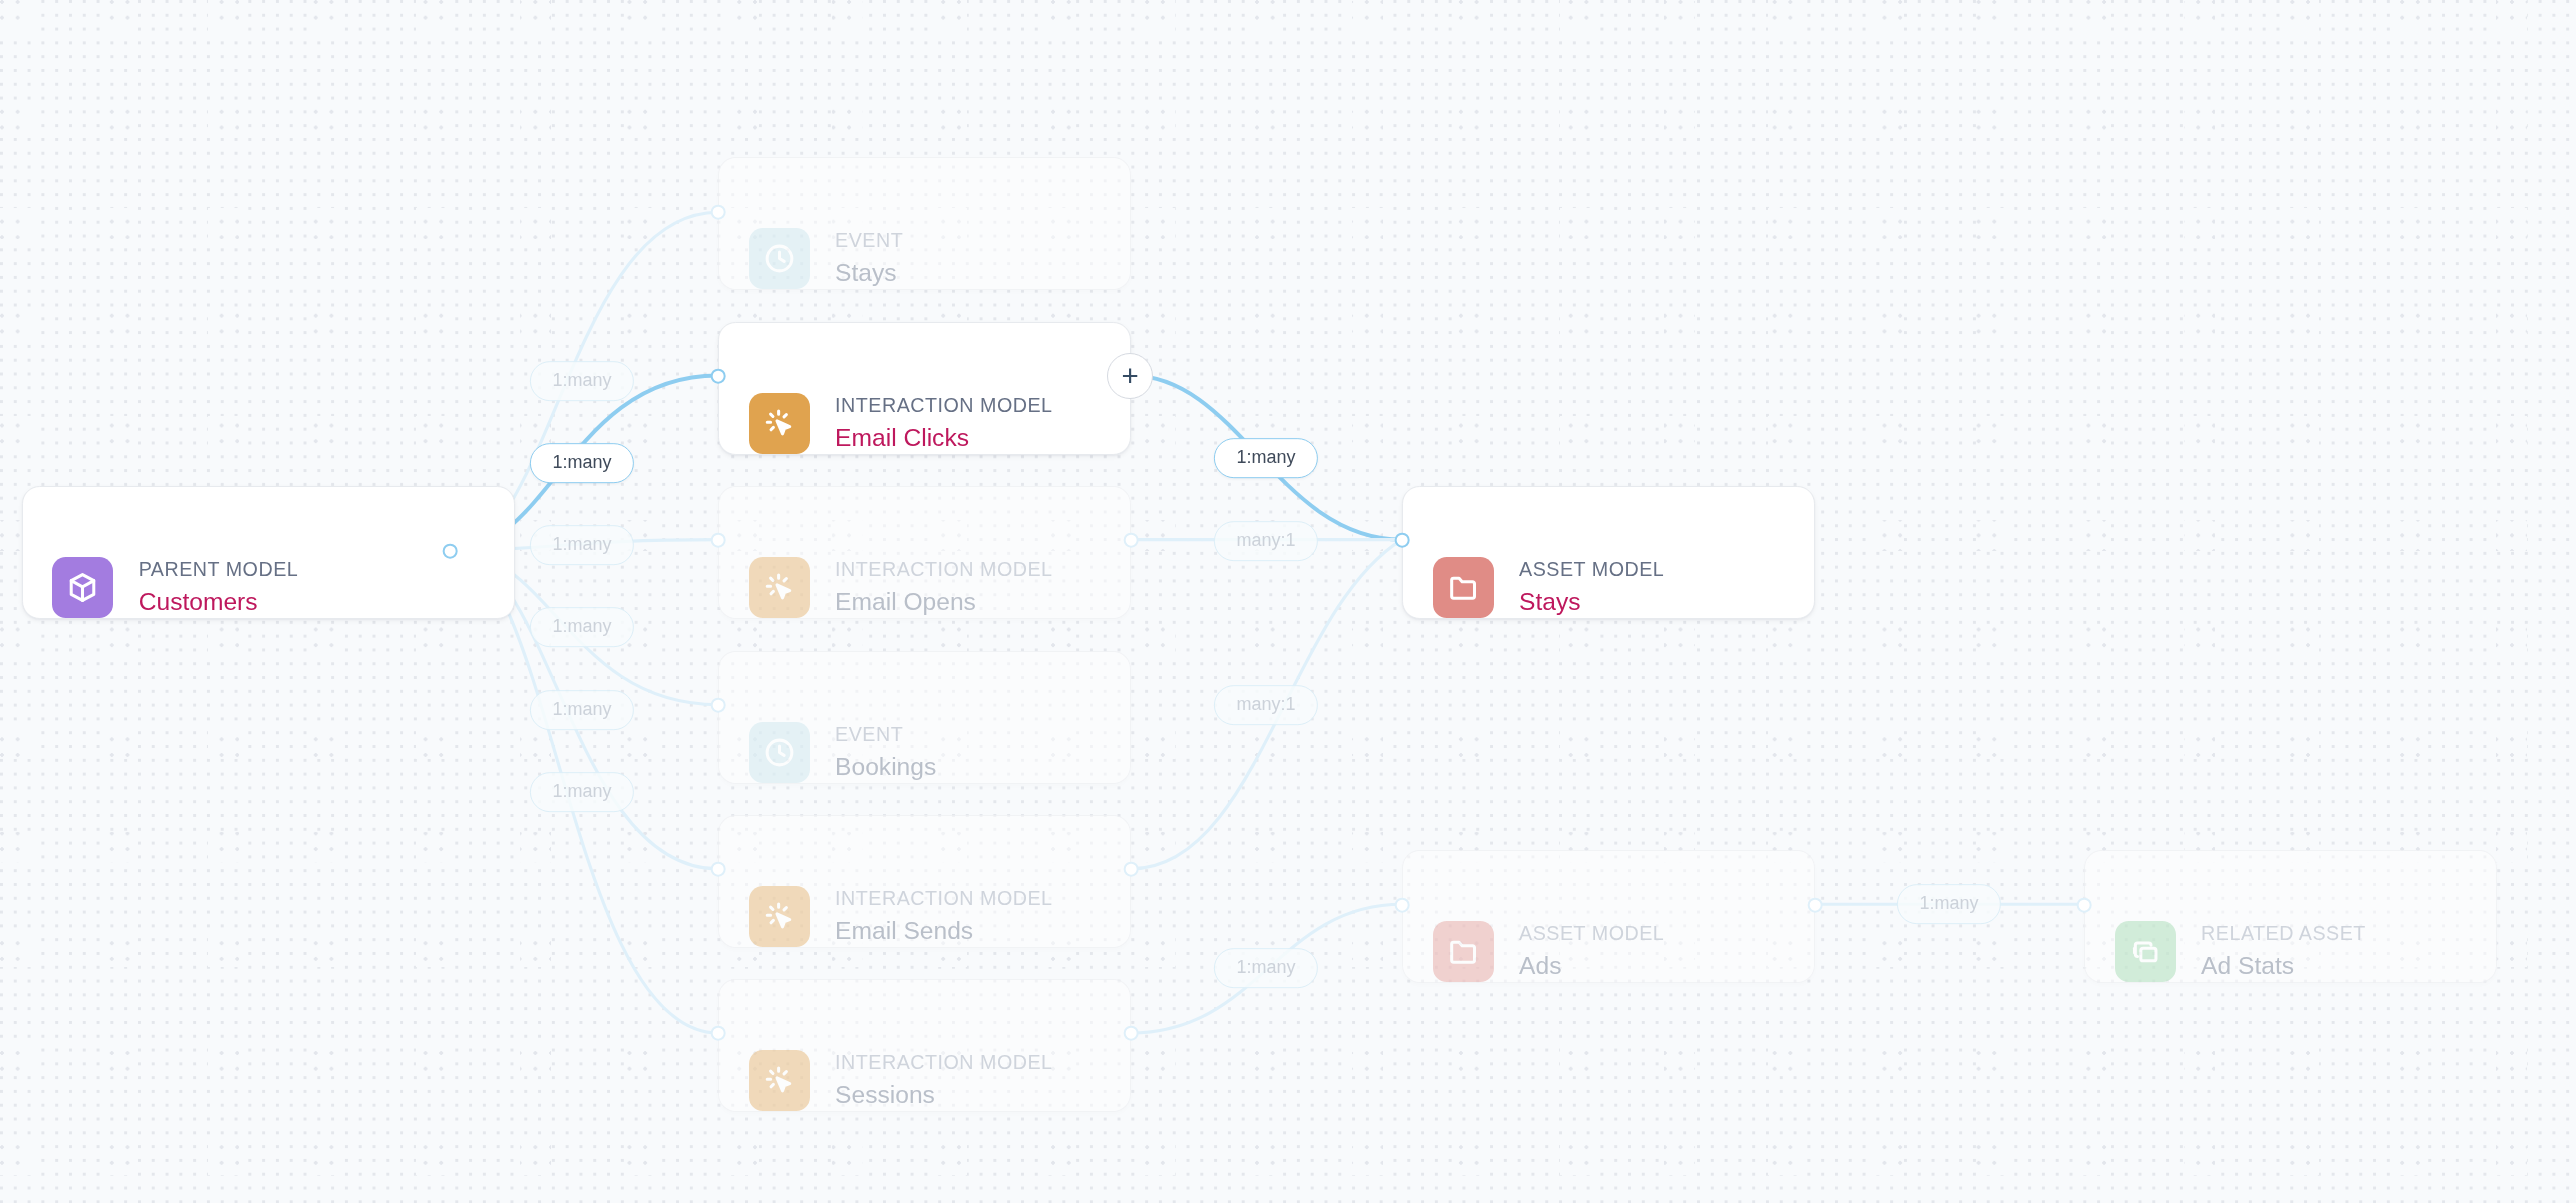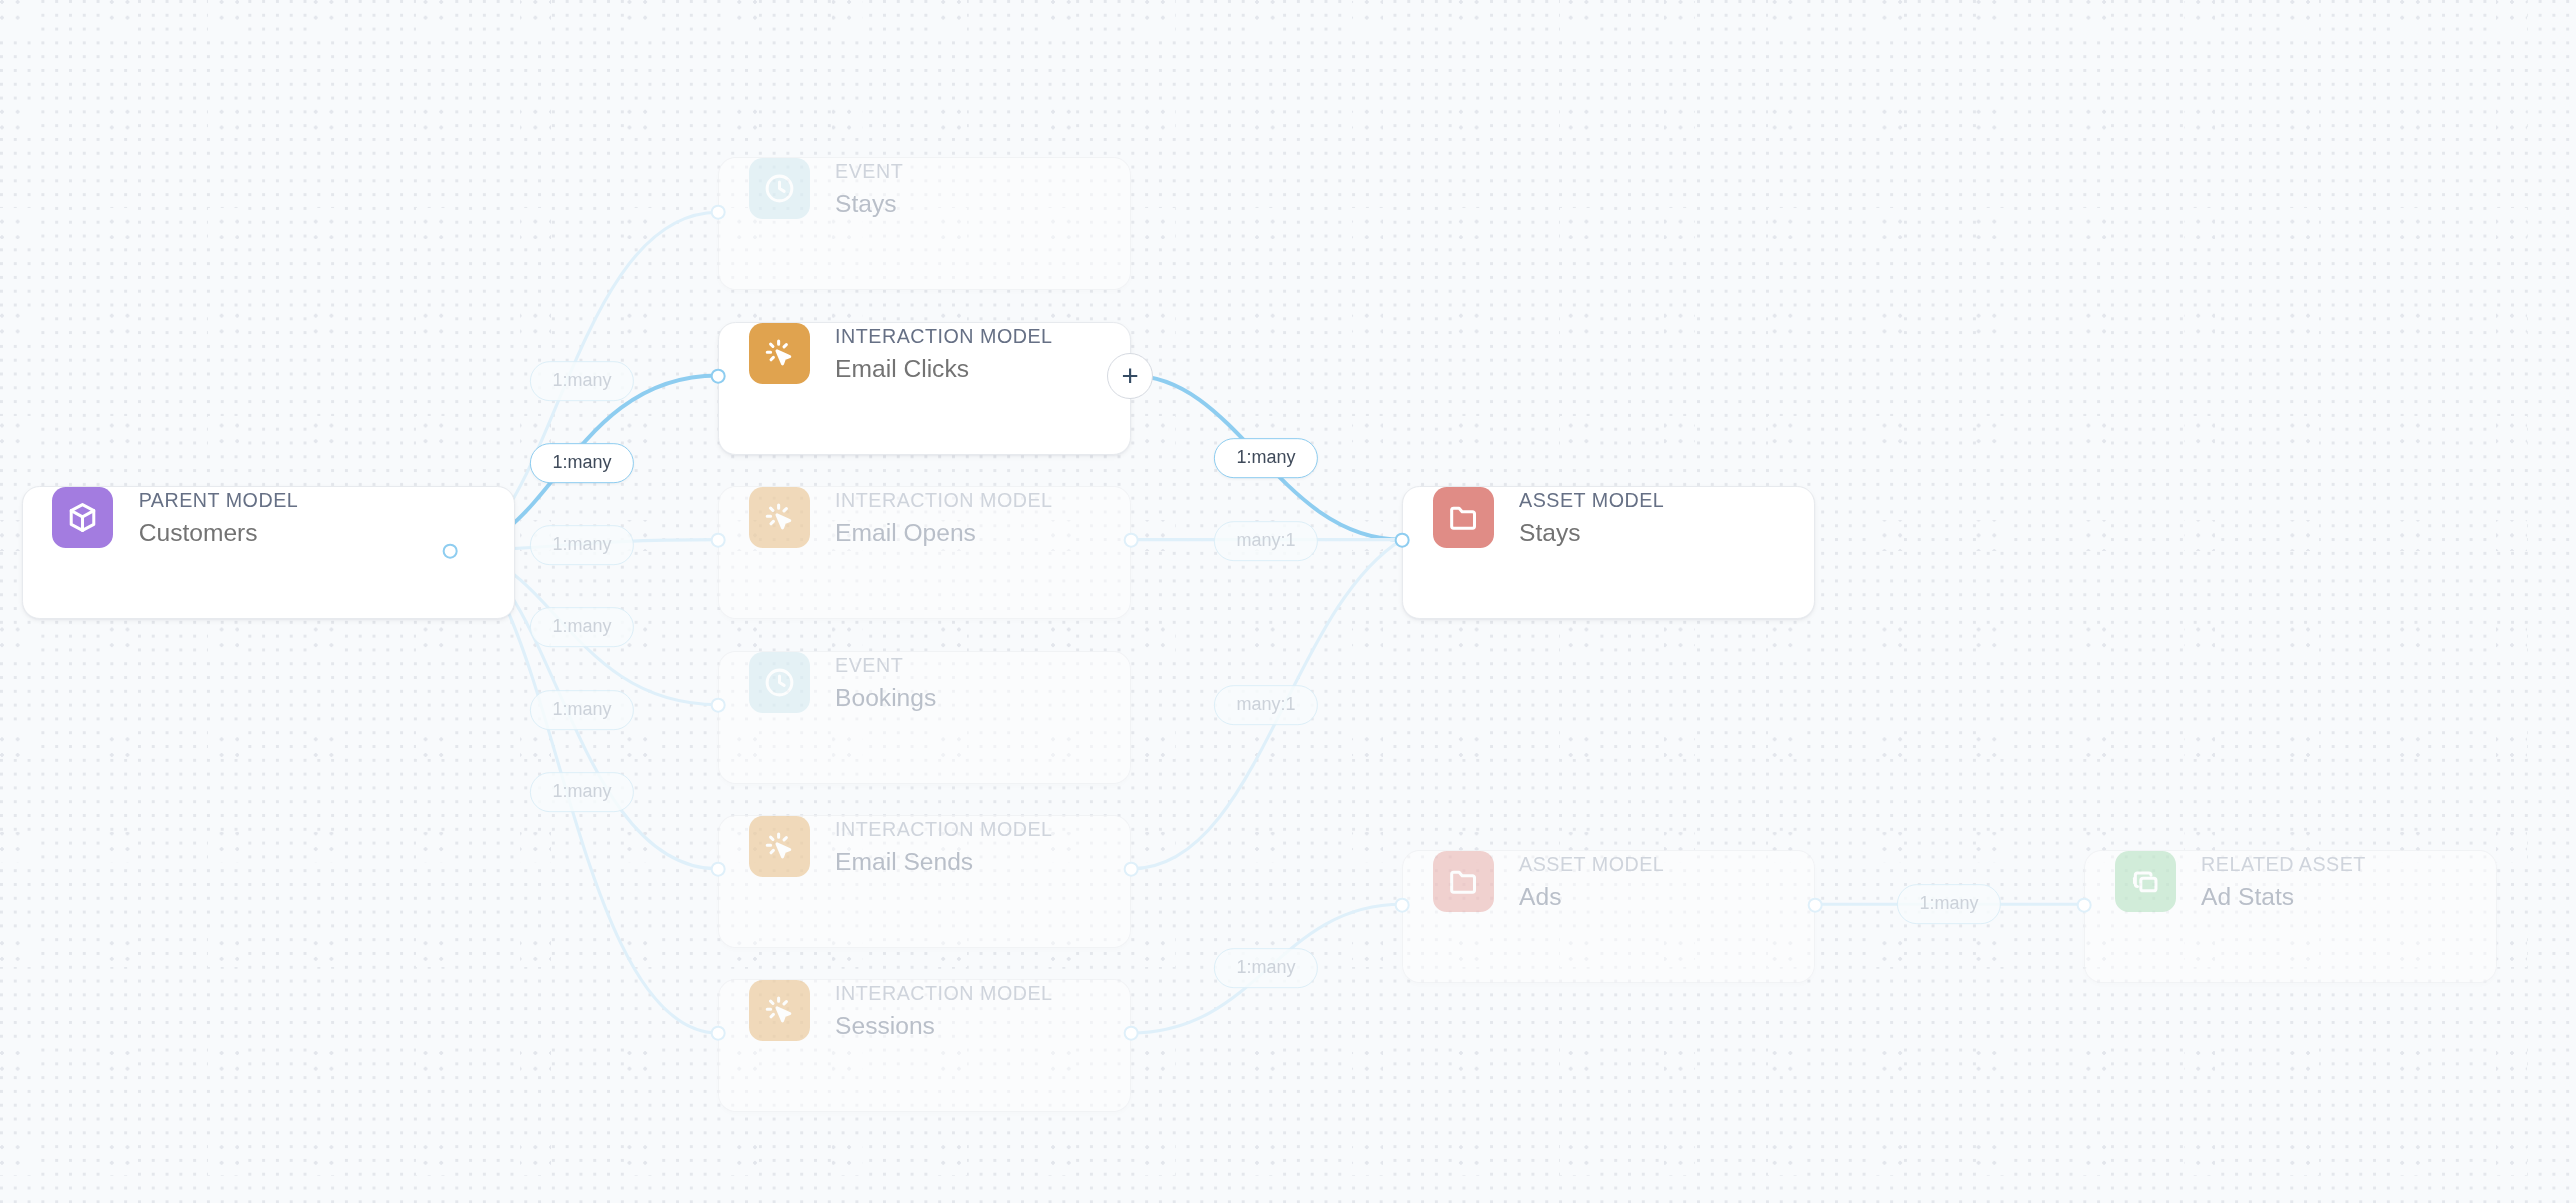--- a/index.html
+++ b/index.html
@@ -34,21 +34,21 @@
     mask-composite: intersect;
     pointer-events: none;
   }
 
   #edge-layer { position: absolute; inset: 0; }
 
   
   .node {
     position: absolute;
     display: flex;
-    align-items: flex-start;
+    align-items: flex-end;
     background: #ffffff;
     border: 1.5px solid #e7eaee;
     border-radius: 17.7px;
     padding: 0 29.5px;
     box-shadow: 0 2px 4.9px rgba(16,24,40,.05), 0 1px 2px rgba(16,24,40,.04);
   }
   .node.faded {
     background: rgba(255,255,255,.48);
     border-color: rgba(231,234,238,.5);
     box-shadow: 0 2px 4.9px rgba(16,24,40,.015);
@@ -68,21 +68,21 @@
   .node-text { display: flex; flex-direction: column; justify-content: center; }
   .node-kind {
     font-size: 19.7px;
     letter-spacing: 0.5px;
     font-weight: 400;
     color: #667085;
     line-height: 1.35;
   }
   .node-name {
     font-size: 24.6px;
-    color: #737373;
+    color: #be185d;
     line-height: 1.35;
     margin-top: 2px;
   }
 
   
   .port {
     position: absolute;
     width: 14.7px; height: 14.7px;
     border-radius: 50%;
     background: #ffffff;

